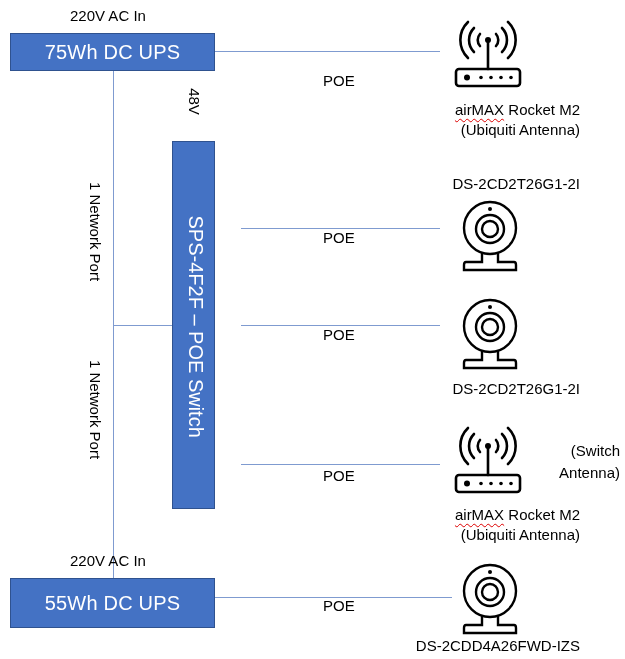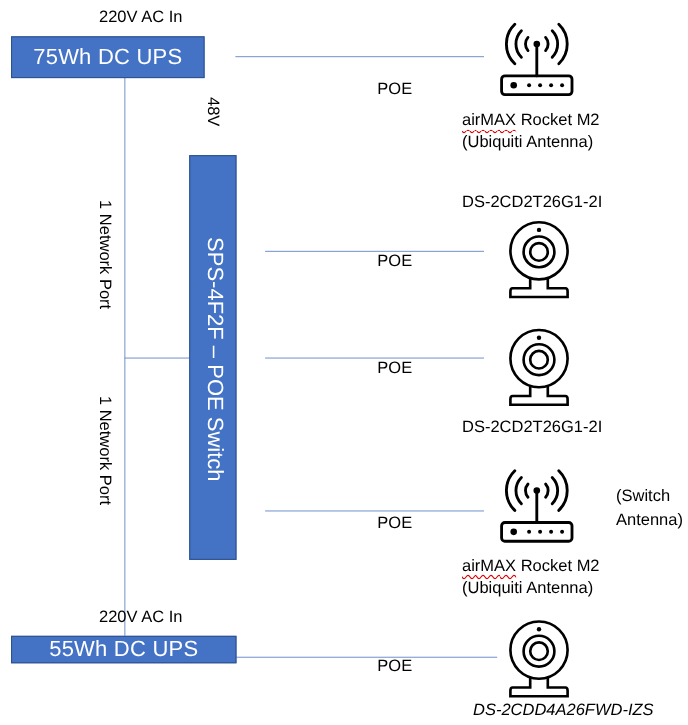--- a/index.html
+++ b/index.html
@@ -3,40 +3,40 @@
 <meta charset="utf-8">
 <style>
   html, body { margin:0; padding:0; background:#ffffff; }
   body { width:625px; height:659px; position:relative; overflow:hidden;
          font-family:"Liberation Sans", "DejaVu Sans", sans-serif; color:#000; }
   .hline { position:absolute; height:1px; background:#7f9bd0; }
   .vline { position:absolute; width:1px; background:#7f9bd0; }
   .box { position:absolute; background:#4472c4; border:1px solid #2f528f; box-sizing:border-box;
          color:#fff; display:flex; align-items:center; justify-content:center; }
   .ups-label { font-size:20px; letter-spacing:0.2px; }
-  .lbl { position:absolute; font-size:15px; white-space:nowrap;margin-left:20px; }
-  .center { text-align:left; }
+  .lbl { position:absolute; font-size:15px; white-space:nowrap; }
+  .center { text-align:right; }
   .rot90 { position:absolute; transform-origin:center center; transform:rotate(90deg); white-space:nowrap; }
   .switch-text { font-size:20px; color:#fff; }
   .icon { position:absolute; }
   .spell { text-decoration:underline wavy #d00; text-decoration-thickness:1px; text-underline-offset:3px; }
 </style>
 </head>
 <body>
 
 <div class="hline" style="left:214px; top:51px; width:226px;"></div>
 <div class="vline" style="left:113px; top:70px; height:508px;"></div>
 <div class="hline" style="left:113px; top:325px; width:59px;"></div>
 <div class="hline" style="left:241px; top:228px; width:199px;"></div>
 <div class="hline" style="left:241px; top:325px; width:199px;"></div>
 <div class="hline" style="left:241px; top:464px; width:199px;"></div>
 <div class="hline" style="left:214px; top:597px; width:238px;"></div>
 
 <div class="lbl" style="left:70px; top:7px;">220V AC In</div>
-<div class="box" style="left:10px; top:33px; width:176px; height:38px;">
+<div class="box" style="left:10px; top:33px; width:205px; height:38px;">
   <span class="ups-label">75Wh DC UPS</span>
 </div>
 
 <div class="rot90" style="left:180px; top:93px; font-size:15px; width:28px; text-align:center;">48V</div>
 
 <div class="rot90" style="left:35px; top:223px; width:120px; font-size:15px; text-align:center;">1 Network Port</div>
 <div class="rot90" style="left:35px; top:401px; width:120px; font-size:15px; text-align:center;">1 Network Port</div>
 
 <div class="box" style="left:172px; top:141px; width:43px; height:368px;">
   <div class="rot90 switch-text" style="left:-88px; top:172px; width:220px; text-align:center;">SPS-4F2F – POE Switch</div>
@@ -114,26 +114,26 @@
 <div class="lbl center" style="left:540px; top:440px; width:80px; line-height:22px;">
   <span>(Switch</span><br>
   <span>Antenna)</span>
 </div>
 <div class="lbl center" style="left:400px; top:505px; width:180px; line-height:20px;">
   <span class="spell">airMAX</span><span> Rocket M2</span><br>
   <span>(Ubiquiti Antenna)</span>
 </div>
 
 <div class="lbl" style="left:70px; top:552px;">220V AC In</div>
-<div class="box" style="left:10px; top:578px; width:205px; height:25px;">
+<div class="box" style="left:10px; top:578px; width:205px; height:50px;">
   <span class="ups-label">55Wh DC UPS</span>
 </div>
 
 <svg class="icon" style="left:460px; top:563px;" width="60" height="76" viewBox="0 0 60 76">
   <g fill="none" stroke="#000" stroke-width="2.4">
     <circle cx="30" cy="28" r="26"></circle>
     <circle cx="30" cy="29" r="14"></circle>
     <circle cx="30" cy="29" r="8"></circle>
     <path d="M22 53 L22 62 L6 62 Q4 62 4 65 L4 70 L56 70 L56 65 Q56 62 54 62 L38 62 L38 53"></path>
   </g>
   <circle cx="30" cy="9" r="2" fill="#000"></circle>
 </svg>
-<div class="lbl center" style="left:410px; top:637px; width:180px;font-style:italic;">DS-2CDD4A26FWD-IZS</div>
+<div class="lbl center" style="left:400px; top:637px; width:180px;">DS-2CDD4A26FWD-IZS</div>
 
 </body></html>

